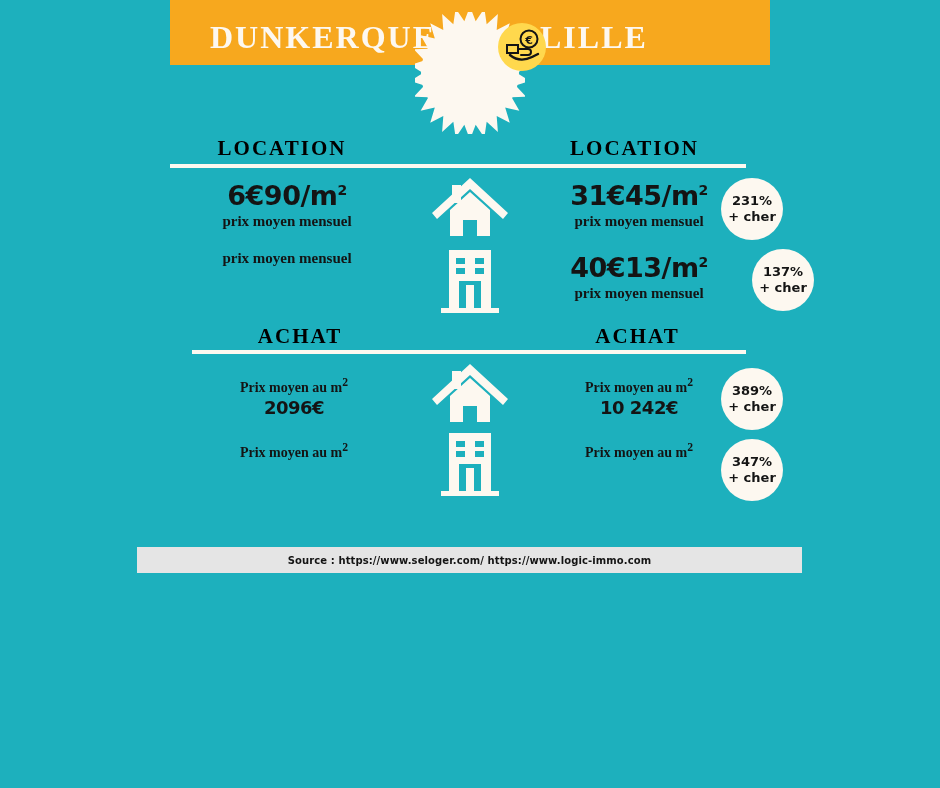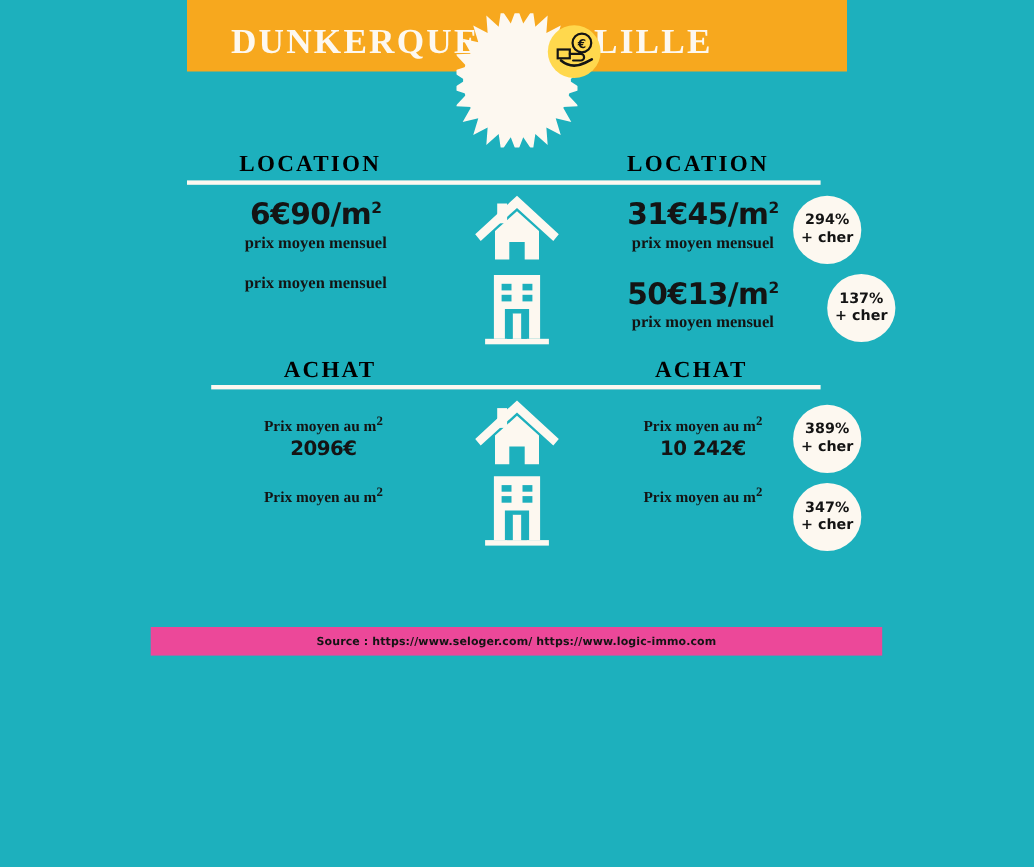--- a/index.html
+++ b/index.html
@@ -175,24 +175,24 @@
   }
   #badge-rent-house { left: 721px; top: 178px; }
   #badge-rent-flat  { left: 752px; top: 249px; }
   #badge-buy-house  { left: 721px; top: 368px; }
   #badge-buy-flat   { left: 721px; top: 439px; }
 
   
   #source-bar {
     position: absolute;
     left: 137px;
-    top: 570px;
+    top: 547px;
     width: 665px;
     height: 26px;
-    background: #ec4899;
+    background: #e5e5e5;
     display: flex;
     align-items: center;
     justify-content: center;
   }
   #source-text {
     font-family: "DejaVu Sans", sans-serif;
     font-weight: bold;
     font-size: 10px;
     color: #141414;
     letter-spacing: 0.1px;
@@ -239,21 +239,21 @@
 <div class="stat" id="stat-li-rent-house">
   <div class="big"><span>31€45</span><span class="unit">/m</span><sup>2</sup></div>
   <div class="caption">prix moyen mensuel</div>
 </div>
 
 <div class="stat" id="stat-dk-rent-flat">
   <div class="caption">prix moyen mensuel</div>
 </div>
 
 <div class="stat" id="stat-li-rent-flat">
-  <div class="big"><span>50€13</span><span class="unit">/m</span><sup>2</sup></div>
+  <div class="big"><span>40€13</span><span class="unit">/m</span><sup>2</sup></div>
   <div class="caption">prix moyen mensuel</div>
 </div>
 
 <div class="section-head" id="head-ach-left">ACHAT</div>
 <div class="section-head" id="head-ach-right">ACHAT</div>
 <div class="rule" id="rule-achat"></div>
 
 <div class="stat achat" id="stat-dk-buy-house">
   <div class="caption"><span>Prix moyen au m</span><sup>2</sup></div>
   <div class="big">2096€</div>
@@ -318,21 +318,21 @@
       <rect x="31" y="23" width="9" height="6" fill="#1db0bd"></rect>
       <rect x="50" y="13" width="9" height="6" fill="#1db0bd"></rect>
       <rect x="50" y="23" width="9" height="6" fill="#1db0bd"></rect>
       <rect x="36" y="40" width="5" height="23" fill="#1db0bd"></rect>
       <rect x="49" y="40" width="5" height="23" fill="#1db0bd"></rect>
     </g>
   </svg>
 </div>
 
 <div class="badge" id="badge-rent-house">
-  <span>294%</span>
+  <span>231%</span>
   <span>+ cher</span>
 </div>
 <div class="badge" id="badge-rent-flat">
   <span>137%</span>
   <span>+ cher</span>
 </div>
 <div class="badge" id="badge-buy-house">
   <span>389%</span>
   <span>+ cher</span>
 </div>

